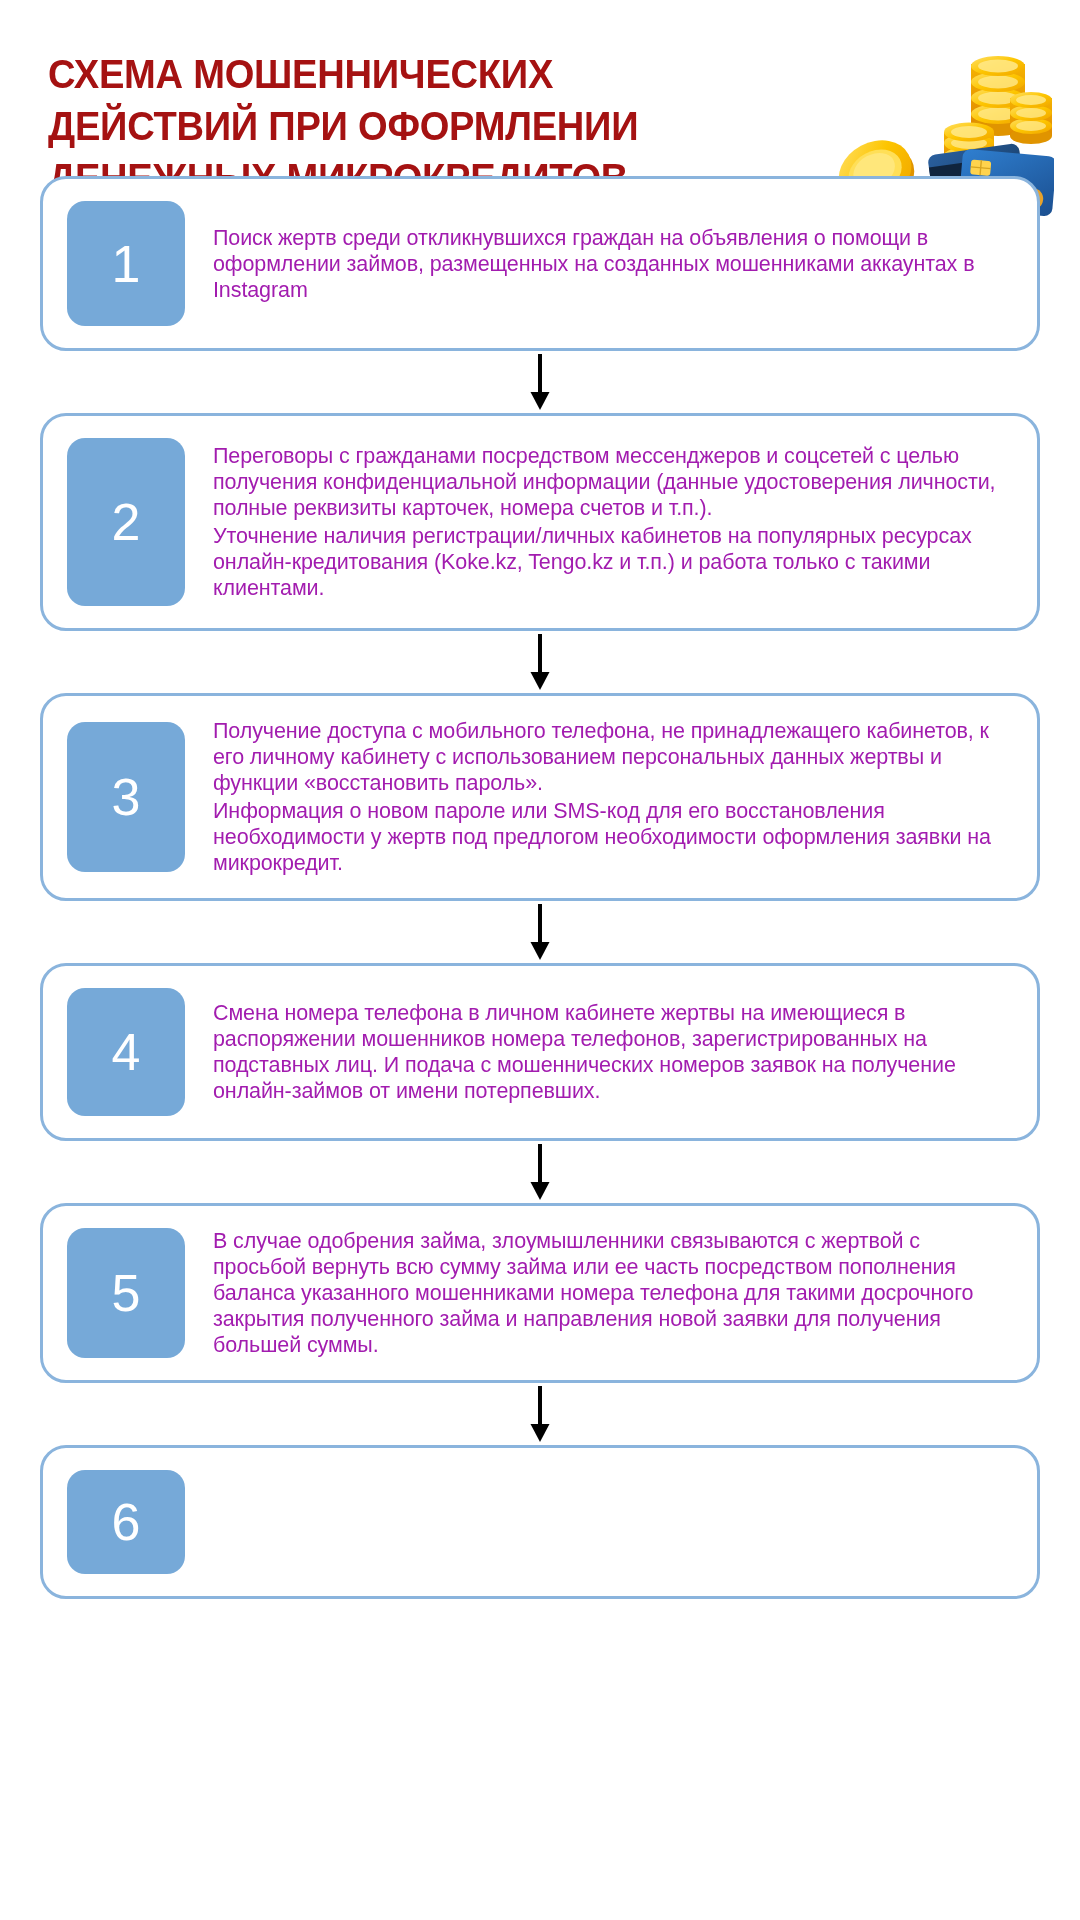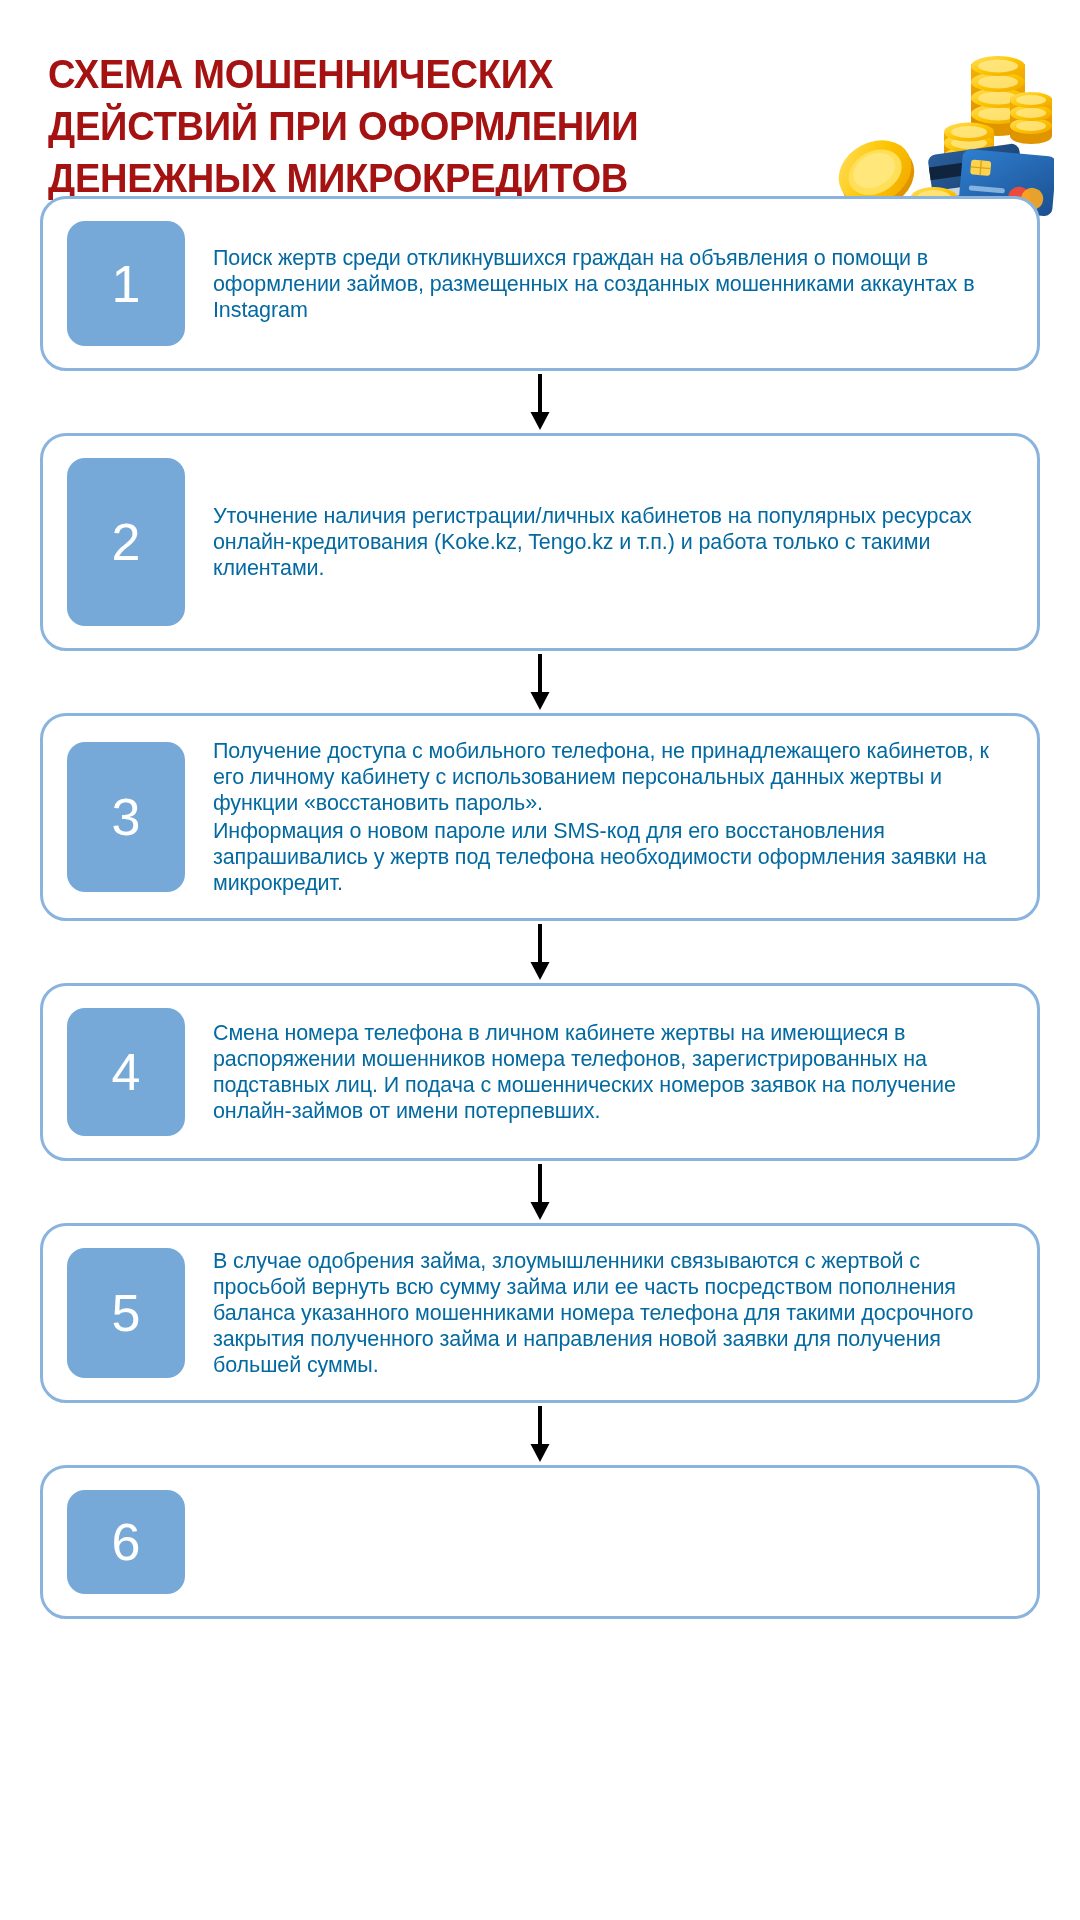--- a/index.html
+++ b/index.html
@@ -13,21 +13,21 @@
 
   body {
     font-family: "Liberation Sans", "DejaVu Sans", sans-serif;
     position: relative;
     overflow: hidden;
   }
 
   
   #header {
     position: relative;
-    height: 196px;
+    height: 176px;
     padding: 48px 0 16px 48px;
   }
 
   #title-block {
     width: 790px;
   }
 
   .title-line {
     color: #a51212;
     font-weight: bold;
@@ -88,21 +88,21 @@
   .step-body {
     padding-left: 28px;
     padding-right: 4px;
     display: flex;
     flex-direction: column;
     justify-content: center;
     flex: 1 1 auto;
   }
 
   .step-para {
-    color: #0369a1;
+    color: #a21caf;
     font-size: 21.5px;
     line-height: 26px;
     letter-spacing: -0.1px;
   }
   .step-para + .step-para { margin-top: 2px; }
 
   
   .arrow {
     height: 62px;
     display: flex;
@@ -231,36 +231,37 @@
   <div class="arrow">
     <svg width="22" height="56" viewBox="0 0 22 56" xmlns="http://www.w3.org/2000/svg">
       <line x1="11" y1="0" x2="11" y2="42" stroke="#000000" stroke-width="4"></line>
       <polygon points="11,56 1.5,38 20.5,38" fill="#000000"></polygon>
     </svg>
   </div>
 
   <div class="step-card h2">
     <div class="num-badge">2</div>
     <div class="step-body">
+      <div class="step-para">Переговоры с гражданами посредством мессенджеров и соцсетей с целью получения конфиденциальной информации (данные удостоверения личности, полные реквизиты карточек, номера счетов и т.п.).</div>
       <div class="step-para">Уточнение наличия регистрации/личных кабинетов на популярных ресурсах онлайн-кредитования (Koke.kz, Tengo.kz и т.п.) и работа только с такими клиентами.</div>
     </div>
   </div>
 
   <div class="arrow">
     <svg width="22" height="56" viewBox="0 0 22 56" xmlns="http://www.w3.org/2000/svg">
       <line x1="11" y1="0" x2="11" y2="42" stroke="#000000" stroke-width="4"></line>
       <polygon points="11,56 1.5,38 20.5,38" fill="#000000"></polygon>
     </svg>
   </div>
 
   <div class="step-card h3">
     <div class="num-badge">3</div>
     <div class="step-body">
       <div class="step-para">Получение доступа с мобильного телефона, не принадлежащего кабинетов, к его личному кабинету с использованием персональных данных жертвы и функции «восстановить пароль».</div>
-      <div class="step-para">Информация о новом пароле или SMS-код для его восстановления запрашивались у жертв под телефона необходимости оформления заявки на микрокредит.</div>
+      <div class="step-para">Информация о новом пароле или SMS-код для его восстановления необходимости у жертв под предлогом необходимости оформления заявки на микрокредит.</div>
     </div>
   </div>
 
   <div class="arrow">
     <svg width="22" height="56" viewBox="0 0 22 56" xmlns="http://www.w3.org/2000/svg">
       <line x1="11" y1="0" x2="11" y2="42" stroke="#000000" stroke-width="4"></line>
       <polygon points="11,56 1.5,38 20.5,38" fill="#000000"></polygon>
     </svg>
   </div>
 

